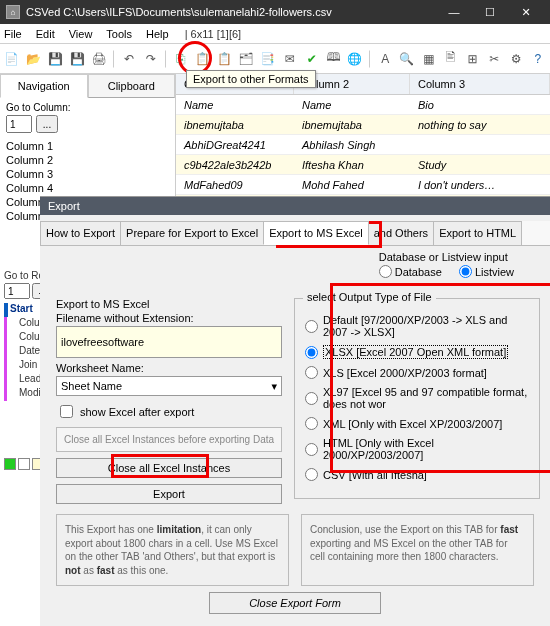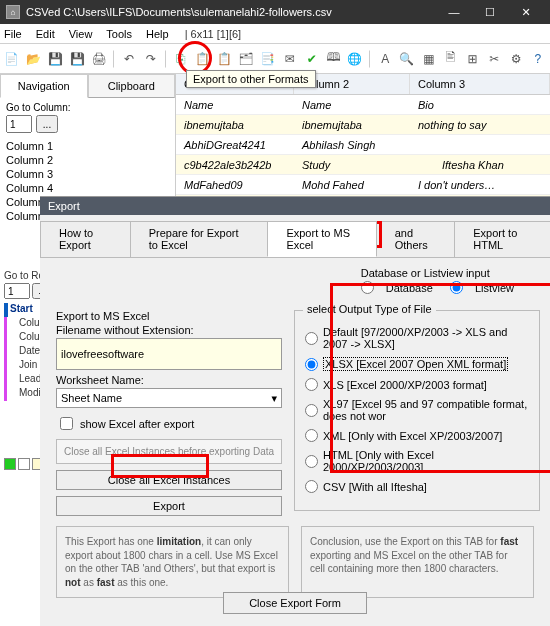--- a/index.html
+++ b/index.html
@@ -40,46 +40,46 @@
   .underleft .goto { margin-top:2px;}
   .underleft input{width:26px;height:16px;font-size:10px;}
   .underleft .rlist div{height:14px;border-left:3px solid #d946ef;padding-left:12px;}
   .underleft .start{font-weight:bold;color:#003087;}
   .colorboxes { position:absolute; left:0; top:458px; display:flex; gap:2px; padding-left:4px;}
   .colorboxes span{width:12px;height:12px;display:inline-block;border:1px solid #888;}
   
   .exportdlg { position:absolute; left:40px; top:196px; right:0; background:#f0f0f0; border-top:1px solid #999; height:430px;}
   .exporttitle { background:#525a66; color:#fff; padding:3px 8px; font-size:11px;}
   .exporttabs { display:flex; background:#f8f8f8; border-bottom:1px solid #bbb; margin-top:6px;}
-  .etab { padding:5px 18px; font-size:11px; border:1px solid #bbb; border-bottom:none; background:#eee; margin-right:-1px;}
+  .etab { padding:5px 5px; font-size:11px; border:1px solid #bbb; border-bottom:none; background:#eee; margin-right:-1px;}
   .etab.active { background:#fff; border-bottom:1px solid #fff; position:relative; z-index:2;}
   .redbox { position:absolute; border:3px solid #e00; pointer-events:none;}
   .rb-tab { left:236px; top:24px; width:106px; height:27px;}
-  .dbinput { position:absolute; right:22px; top:70px; font-size:11px;}
+  .dbinput { position:absolute; right:22px; top:54px; font-size:11px;}
   .dbinput .lbl { margin-bottom:2px;}
-  .dbinput label { margin-right:14px; display:inline-flex; align-items:center; gap:12px;}
+  .dbinput label { margin-right:14px; display:inline-flex; align-items:center; gap:3px;}
   .dbinput input[type=radio]{margin:0;}
   .exportbody { display:flex; padding:8px 10px 0 16px; gap:12px; margin-top:44px;}
   .leftcol { width:226px;}
   .rightcol { flex:1; position:relative;}
   .fld { font-size:11px; margin-bottom:2px;}
   .txtinput { width:100%; height:32px; border:1px solid #999; background:#ffffe6; padding:8px 4px; font-size:11px;}
   .seldd { width:100%; height:20px; border:1px solid #999; background:#fff; padding:0 4px; font-size:11px; display:flex; align-items:center; justify-content:space-between;}
   .chk { display:flex; align-items:center; gap:4px; font-size:11px; margin:6px 0;}
   .btn { border:1px solid #999; background:#eee; padding:3px 0; font-size:11px; text-align:center; cursor:default;}
   .closeinst { border:1px solid #bbb; background:#f5f5f5; padding:6px; font-size:10px; color:#888; text-align:center; margin-bottom:6px;}
   .rb-export { left:71px; top:257px; width:98px; height:24px;}
   .fieldset { border:1px solid #bbb; padding:8px 10px 10px; position:relative;}
   .fieldset .legend { position:absolute; top:-8px; left:8px; background:#f0f0f0; padding:0 4px; font-size:11px;}
   .radio { display:flex; align-items:center; gap:5px; font-size:11px; margin:7px 0;}
   .radio input{margin:0;}
   .rb-output { left:290px; top:86px; width:252px; height:190px;}
   .infopair { display:flex; gap:12px; padding:10px 16px;}
   .infobox { flex:1; border:1px solid #bbb; padding:8px; font-size:10px; color:#666; line-height:1.35;}
-  .closeform { position:absolute; bottom:12px; left:50%; transform:translateX(-50%); width:144px;}
+  .closeform { position:absolute; bottom:12px; left:50%; transform:translateX(-50%); width:172px;font-style:italic;}
   .closeform .btn{padding:4px 0;}
   .bold{font-weight:bold;color:#333;}
 </style>
 </head>
 <body>
 
 <div class="titlebar">
   <div class="ico">⌂</div>
   <div class="title">CSVed C:\Users\ILFS\Documents\sulemanelahi2-followers.csv</div>
   <div class="winbtn">—</div>
@@ -167,22 +167,22 @@
           <div class="gc gc2">ibnemujtaba</div>
           <div class="gc gc3">nothing to say</div>
         </div>
       <div class="gr">
           <div class="gc gc1">AbhiDGreat4241</div>
           <div class="gc gc2">Abhilash Singh</div>
           <div class="gc gc3"></div>
         </div>
       <div class="gr alt">
           <div class="gc gc1">c9b422ale3b242b</div>
+          <div class="gc gc2">Iftesha Khan</div>
           <div class="gc gc3">Study</div>
-          <div class="gc gc2">Iftesha Khan</div>
         </div>
       <div class="gr">
           <div class="gc gc1">MdFahed09</div>
           <div class="gc gc2">Mohd Fahed</div>
           <div class="gc gc3">I don't unders…</div>
         </div>
       <div class="gr alt">
           <div class="gc gc1">ZaydAAmir</div>
           <div class="gc gc2">Zayd AAmir</div>
           <div class="gc gc3">Undergrad stud…</div>
@@ -272,21 +272,21 @@
         <div class="radio">
             <input type="radio" name="ot" style="">
             <span>XL97 [Excel 95 and 97 compatible format, does not wor</span>
           </div>
         <div class="radio">
             <input type="radio" name="ot" style="">
             <span>XML [Only with Excel XP/2003/2007]</span>
           </div>
         <div class="radio">
             <input type="radio" name="ot" style="">
-            <span>HTML [Only with Excel 2000/XP/2003/2003]</span>
+            <span>HTML [Only with Excel 2000/XP/2003/2007]</span>
           </div>
         <div class="radio">
             <input type="radio" name="ot" style="">
             <span>CSV [With all Iftesha]</span>
           </div>
       </div>
     </div>
   </div>
   <div class="redbox rb-export"></div>
   <div class="redbox rb-output"></div>

